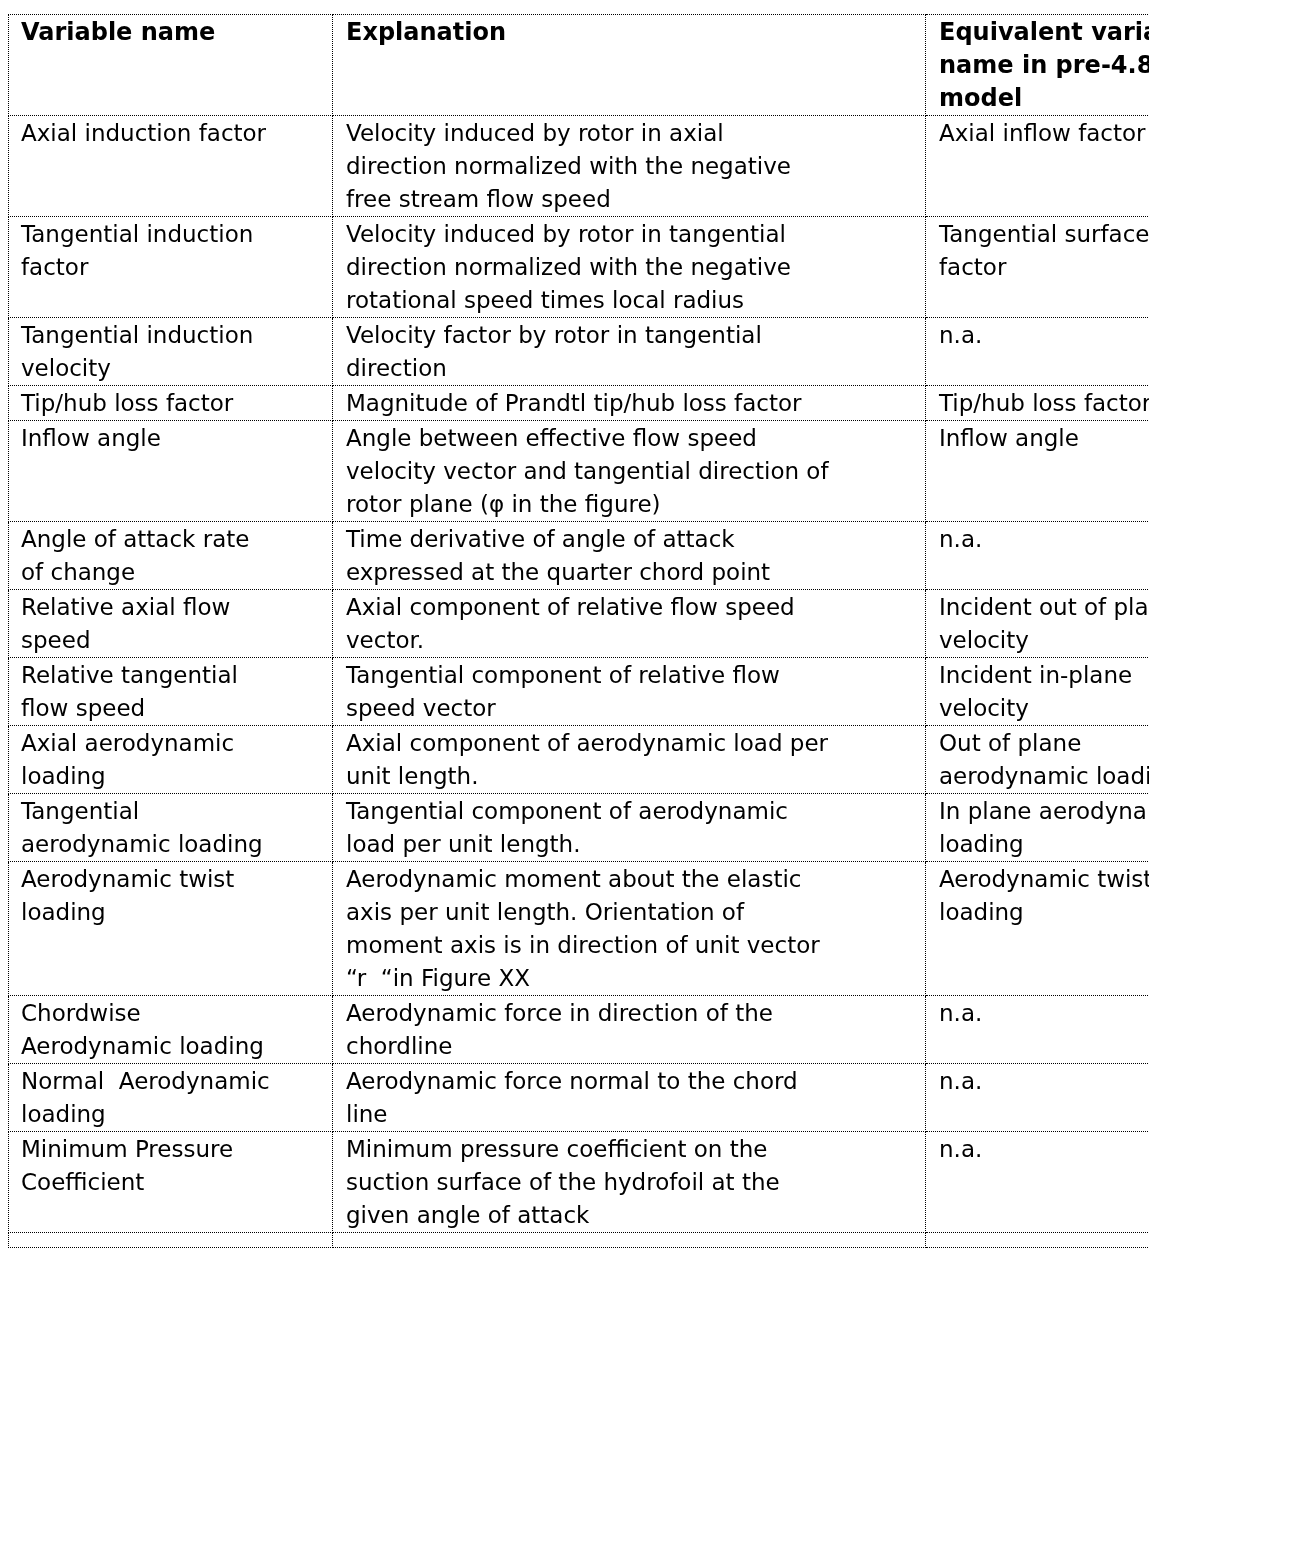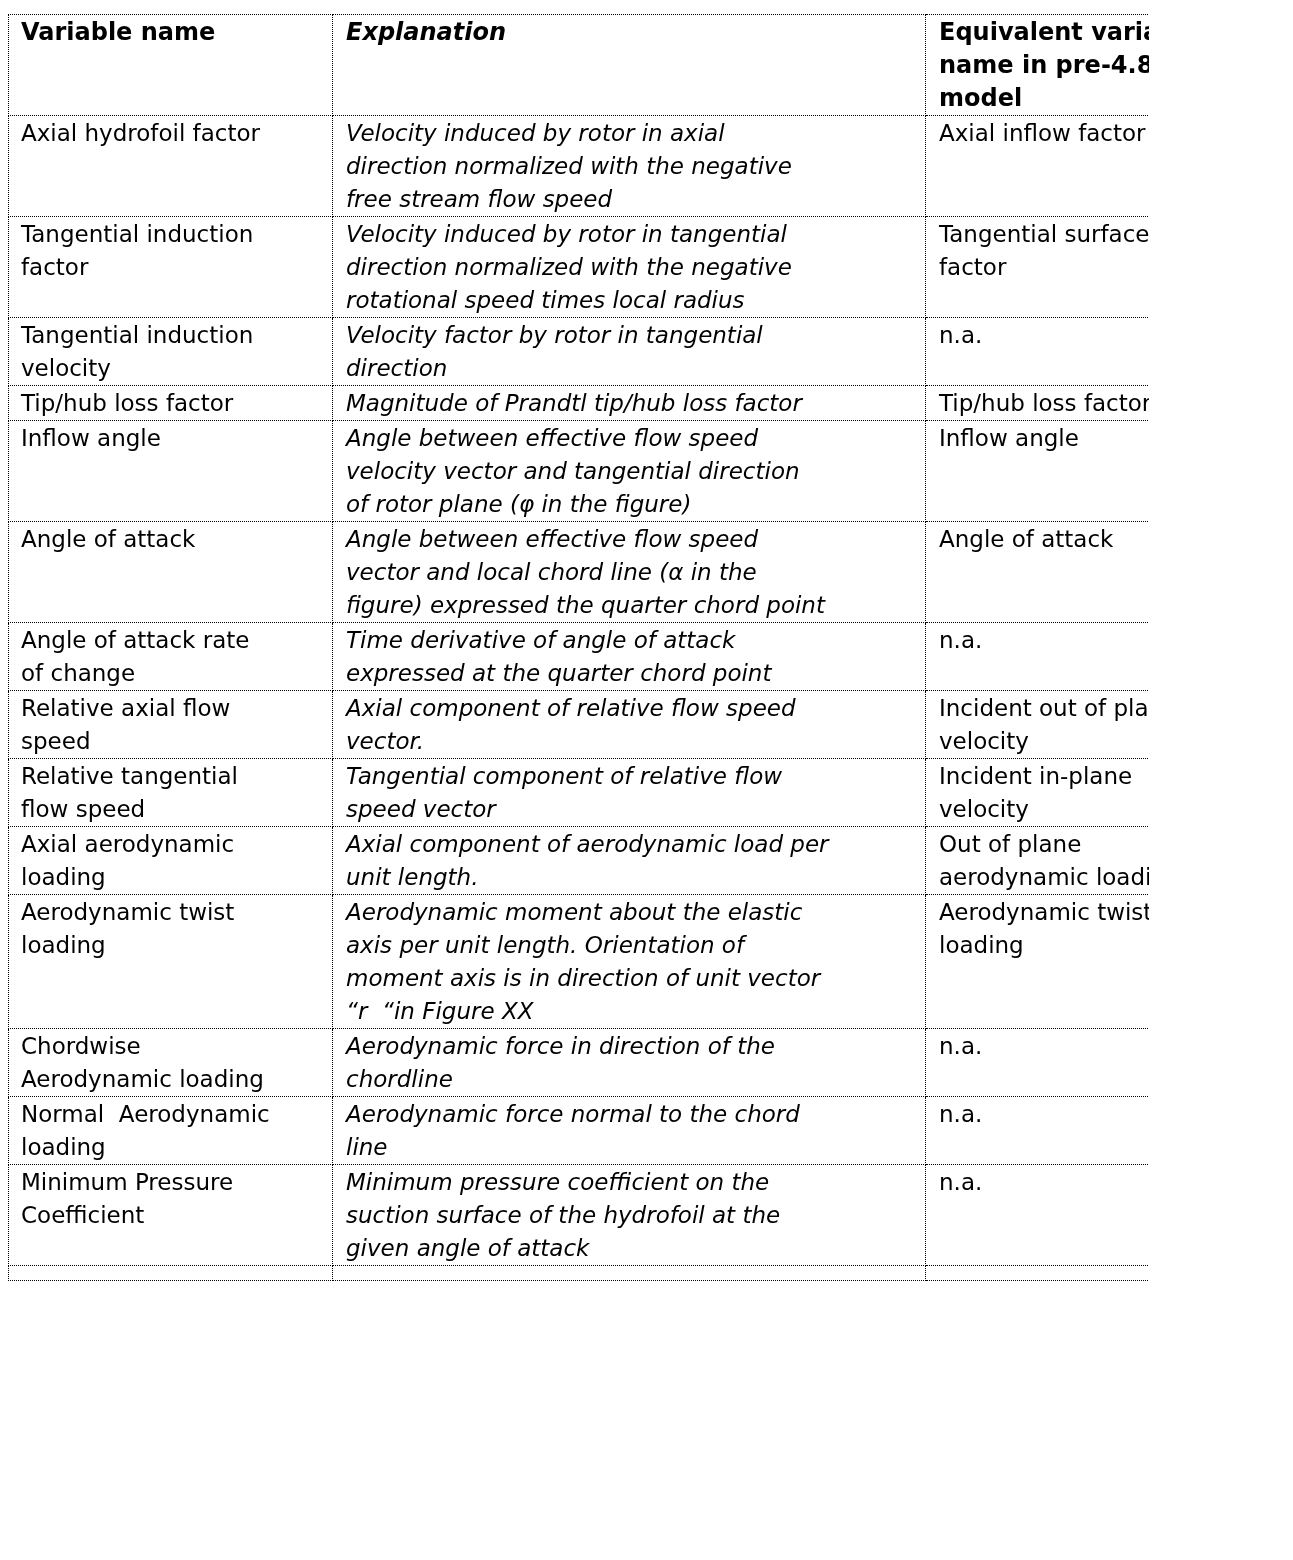--- a/index.html
+++ b/index.html
@@ -35,21 +35,21 @@
     line-height: 33px;
     white-space: pre-wrap;
     overflow-wrap: break-word;
     word-wrap: break-word;
   }
   th {
     font-size: 24px;
     font-weight: bold;
   }
   th:nth-child(1), td:nth-child(1) { padding: 1px 60px 0 12px; }
-  th:nth-child(2), td:nth-child(2) { padding: 1px 96px 0 13px; font-style: italic; }
+  th:nth-child(2), td:nth-child(2) { padding: 1px 96px 0 13px; }
   th:nth-child(3), td:nth-child(3) { padding: 1px 75px 0 13px; }
   tr.cutoff td {
     height: 14px;
     padding: 0;
   }
 </style>
 </head>
 <body>
 
 <div class="page">
@@ -61,21 +61,21 @@
     </colgroup>
     <thead>
       <tr>
         <th>Variable name</th>
         <th>Explanation</th>
         <th>Equivalent variable name in pre-4.8 model</th>
       </tr>
     </thead>
     <tbody>
         <tr>
-          <td>Axial hydrofoil factor</td>
+          <td>Axial induction factor</td>
           <td>Velocity induced by rotor in axial direction normalized with the negative free stream flow speed</td>
           <td>Axial inflow factor</td>
         </tr>
         <tr>
           <td>Tangential induction factor</td>
           <td>Velocity induced by rotor in tangential direction normalized with the negative rotational speed times local radius</td>
           <td>Tangential surface factor</td>
         </tr>
         <tr>
           <td>Tangential induction velocity</td>
@@ -86,43 +86,43 @@
           <td>Tip/hub loss factor</td>
           <td>Magnitude of Prandtl tip/hub loss factor</td>
           <td>Tip/hub loss factor</td>
         </tr>
         <tr>
           <td>Inflow angle</td>
           <td>Angle between effective flow speed velocity vector and tangential direction of rotor plane (φ in the figure)</td>
           <td>Inflow angle</td>
         </tr>
         <tr>
-          <td>Angle of attack</td>
-          <td>Angle between effective flow speed vector and local chord line (α in the figure) expressed the quarter chord point</td>
-          <td>Angle of attack</td>
-        </tr>
-        <tr>
           <td>Angle of attack rate of change</td>
           <td>Time derivative of angle of attack expressed at the quarter chord point</td>
           <td>n.a.</td>
         </tr>
         <tr>
           <td>Relative axial flow speed</td>
           <td>Axial component of relative flow speed vector.</td>
           <td>Incident out of plane velocity</td>
         </tr>
         <tr>
           <td>Relative tangential flow speed</td>
           <td>Tangential component of relative flow speed vector</td>
           <td>Incident in-plane velocity</td>
         </tr>
         <tr>
           <td>Axial aerodynamic loading</td>
           <td>Axial component of aerodynamic load per unit length.</td>
           <td>Out of plane aerodynamic loading</td>
+        </tr>
+        <tr>
+          <td>Tangential aerodynamic loading</td>
+          <td>Tangential component of aerodynamic load per unit length.</td>
+          <td>In plane aerodynamic loading</td>
         </tr>
         <tr>
           <td>Aerodynamic twist loading</td>
           <td>Aerodynamic moment about the elastic axis per unit length. Orientation of moment axis is in direction of unit vector “r  “in Figure XX</td>
           <td>Aerodynamic twist loading</td>
         </tr>
         <tr>
           <td>Chordwise Aerodynamic loading</td>
           <td>Aerodynamic force in direction of the chordline</td>
           <td>n.a.</td>

